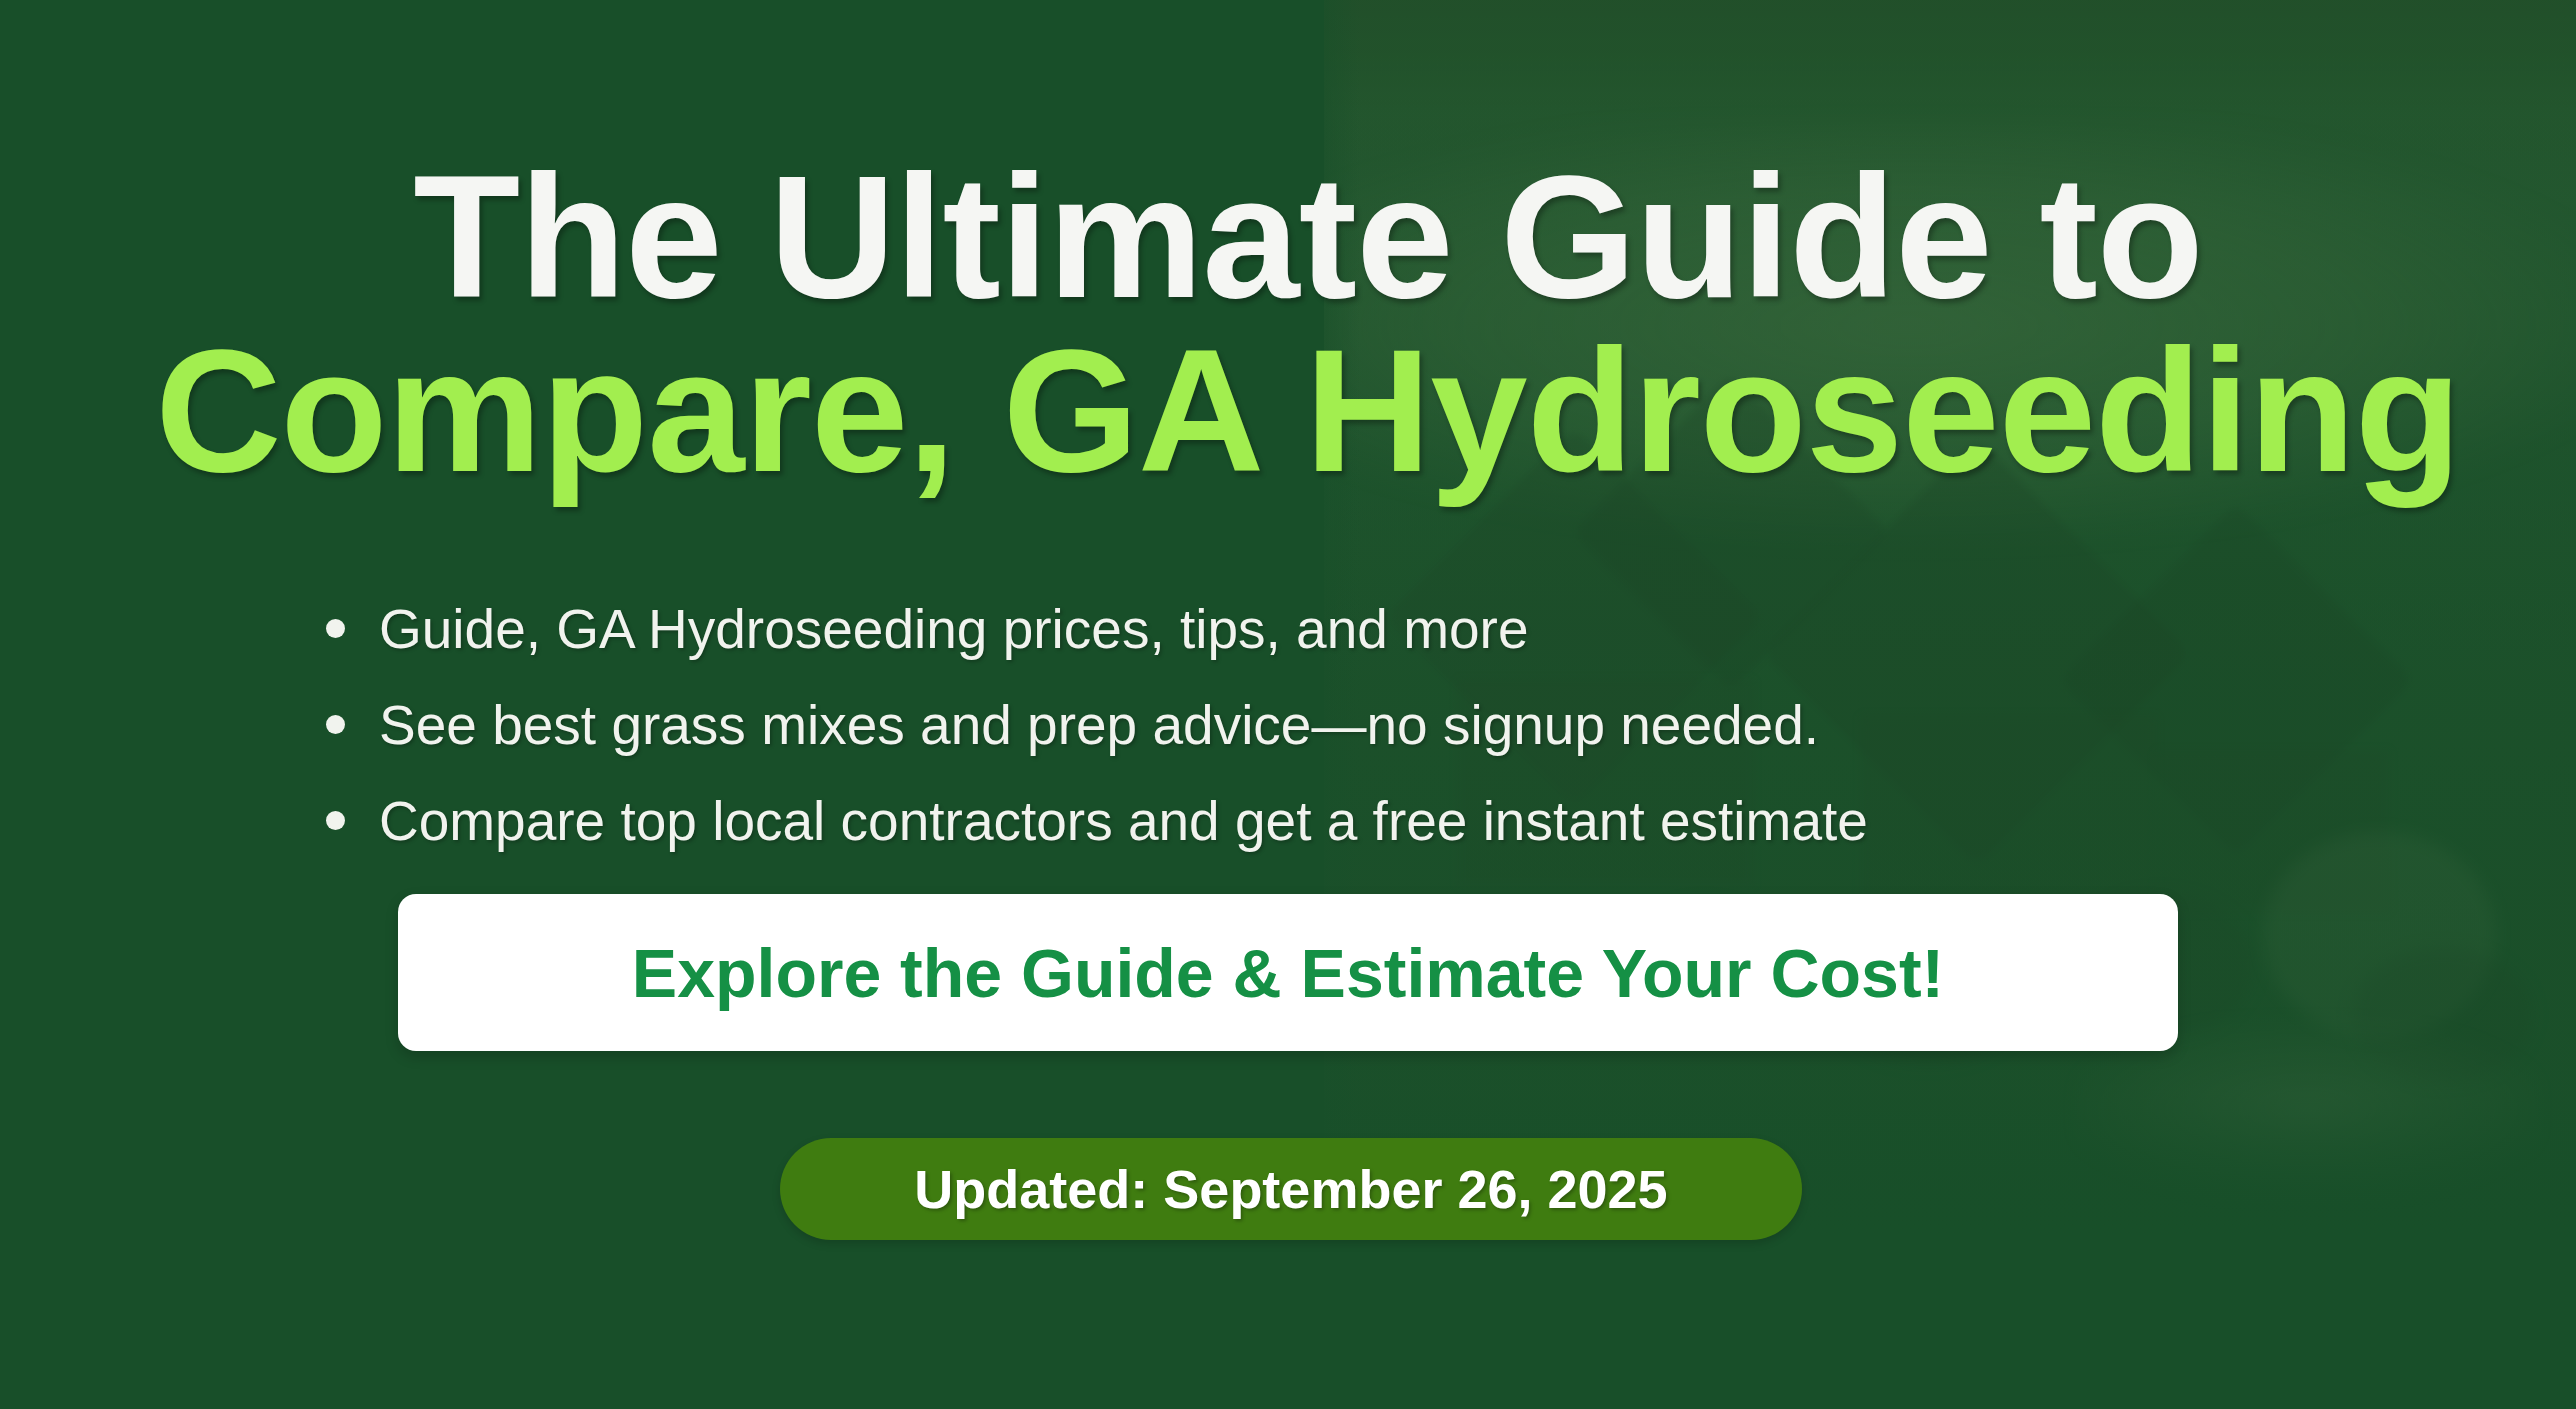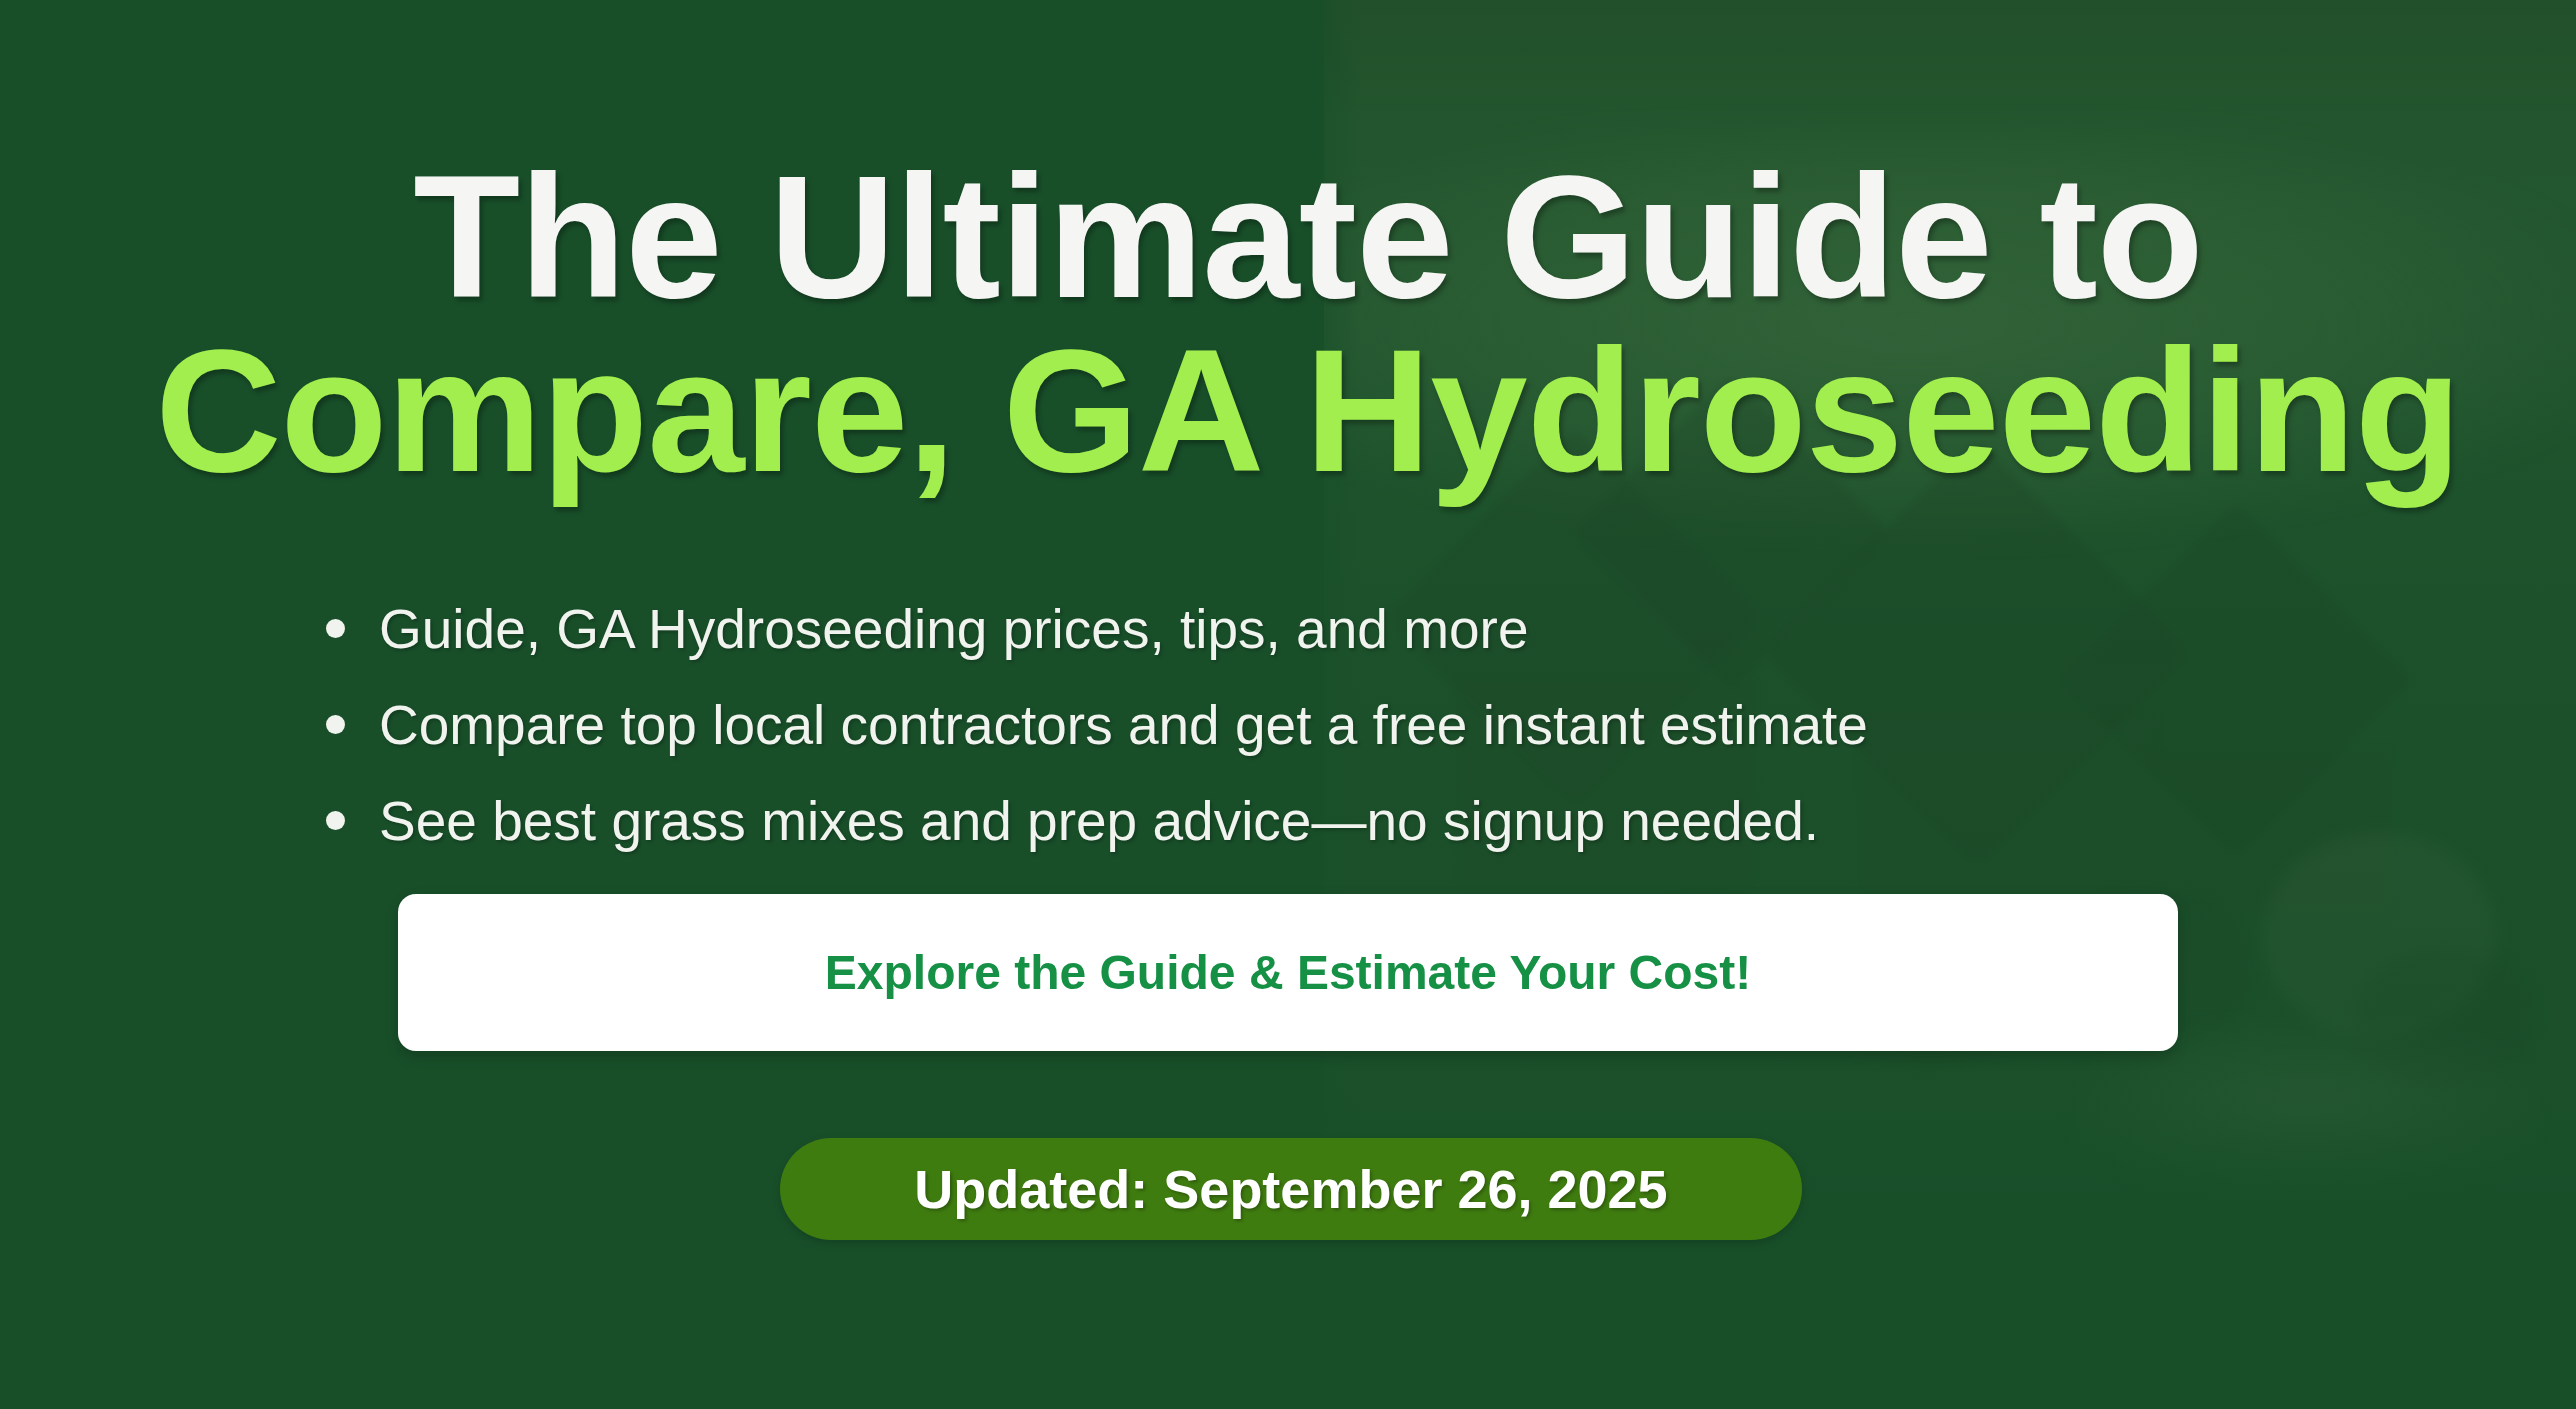--- a/index.html
+++ b/index.html
@@ -185,21 +185,21 @@
     position: absolute;
     left: 398px;
     top: 894px;
     width: 1780px;
     height: 157px;
     border: none;
     border-radius: 18px;
     background: #ffffff;
     color: #159045;
     font-family: "Liberation Sans", sans-serif;
-    font-size: 48px;
+    font-size: 68px;
     font-weight: 700;
     letter-spacing: 0px;
     cursor: pointer;
     box-shadow: 0 5.4px 12.5px rgba(0,0,0,0.18);
     display: flex;
     align-items: center;
     justify-content: center;
     padding: 0;
     white-space: nowrap;
   }
@@ -255,25 +255,25 @@
       <span class="line-2">Compare, GA Hydroseeding</span>
     </h1>
 
     <ul class="bullets">
       <li>
         <span class="dot"></span>
         <span>Guide, GA Hydroseeding prices, tips, and more</span>
       </li>
       <li>
         <span class="dot"></span>
-        <span>Compare top local contractors and get a free instant estimate</span>
+        <span>See best grass mixes and prep advice—no signup needed.</span>
       </li>
       <li>
         <span class="dot"></span>
-        <span>See best grass mixes and prep advice—no signup needed.</span>
+        <span>Compare top local contractors and get a free instant estimate</span>
       </li>
     </ul>
 
     <button class="cta-button">Explore the Guide &amp; Estimate Your Cost!</button>
 
     <div class="updated-badge">Updated: September 26, 2025</div>
 
   </div>
 </div>
 

